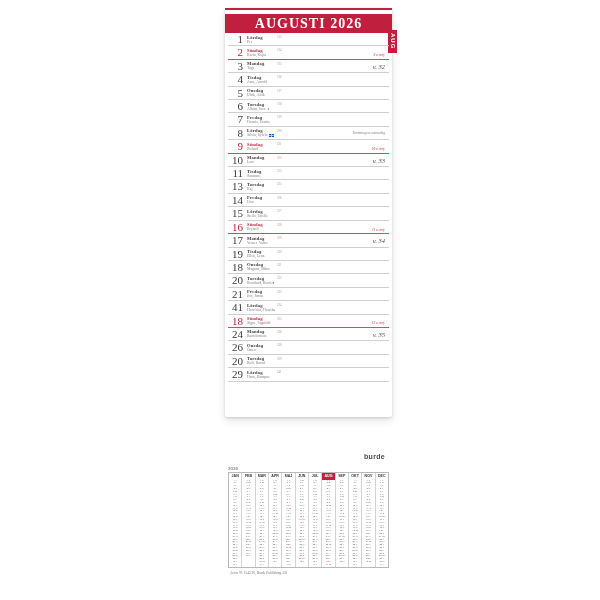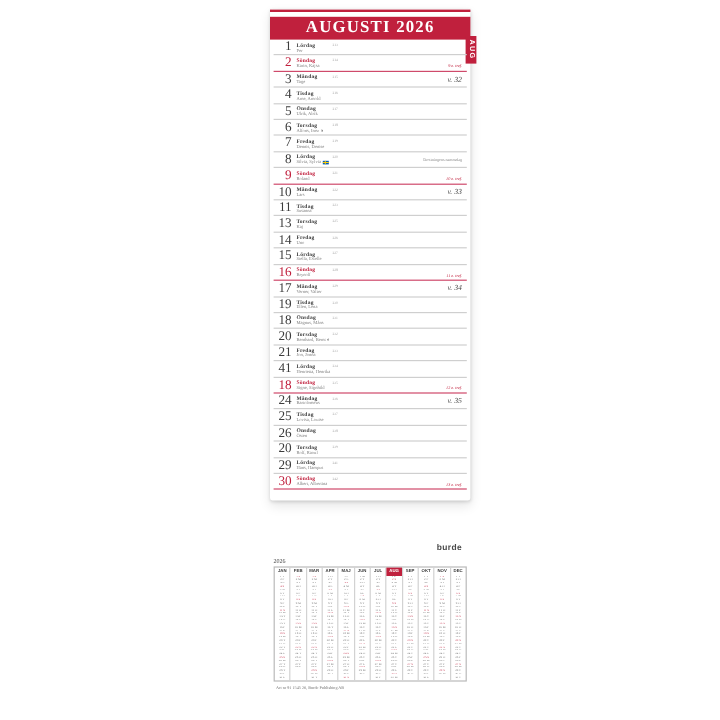--- a/index.html
+++ b/index.html
@@ -283,29 +283,20 @@
     <div class="rnum">24</div>
     <div class="rmain">
       <div class="rname">Måndag</div>
       <div class="rnames"><span>Bartolomeus</span></div>
     </div>
     <div class="rdoy">236</div>
     <div class="rweek">v. 35</div>
 
   </div>
       <div class="day-row">
-    <div class="rnum">25</div>
-    <div class="rmain">
-      <div class="rname">Tisdag</div>
-      <div class="rnames"><span>Lovisa, Louise</span></div>
-    </div>
-    <div class="rdoy">237</div>
-
-  </div>
-      <div class="day-row">
     <div class="rnum">26</div>
     <div class="rmain">
       <div class="rname">Onsdag</div>
       <div class="rnames"><span>Östen</span></div>
     </div>
     <div class="rdoy">238</div>
 
   </div>
       <div class="day-row">
     <div class="rnum">20</div>
@@ -316,31 +307,20 @@
     <div class="rdoy">239</div>
 
   </div>
       <div class="day-row">
     <div class="rnum">29</div>
     <div class="rmain">
       <div class="rname">Lördag</div>
       <div class="rnames"><span>Hans, Hampus</span></div>
     </div>
     <div class="rdoy">241</div>
-
-  </div>
-      <div class="day-row sunday">
-    <div class="rnum">30</div>
-    <div class="rmain">
-      <div class="rname">Söndag</div>
-      <div class="rnames"><span>Albert, Albertina</span></div>
-    </div>
-    <div class="rdoy">242</div>
-
-    <div class="rsun-label">13 e. tref.</div>
 
   </div>
     </div>
 
   <div class="brand">burde</div>
 
   <div class="mini">
     <div class="mini-year">2026</div>
     <div class="mini-table">
         <div class="mini-col">

